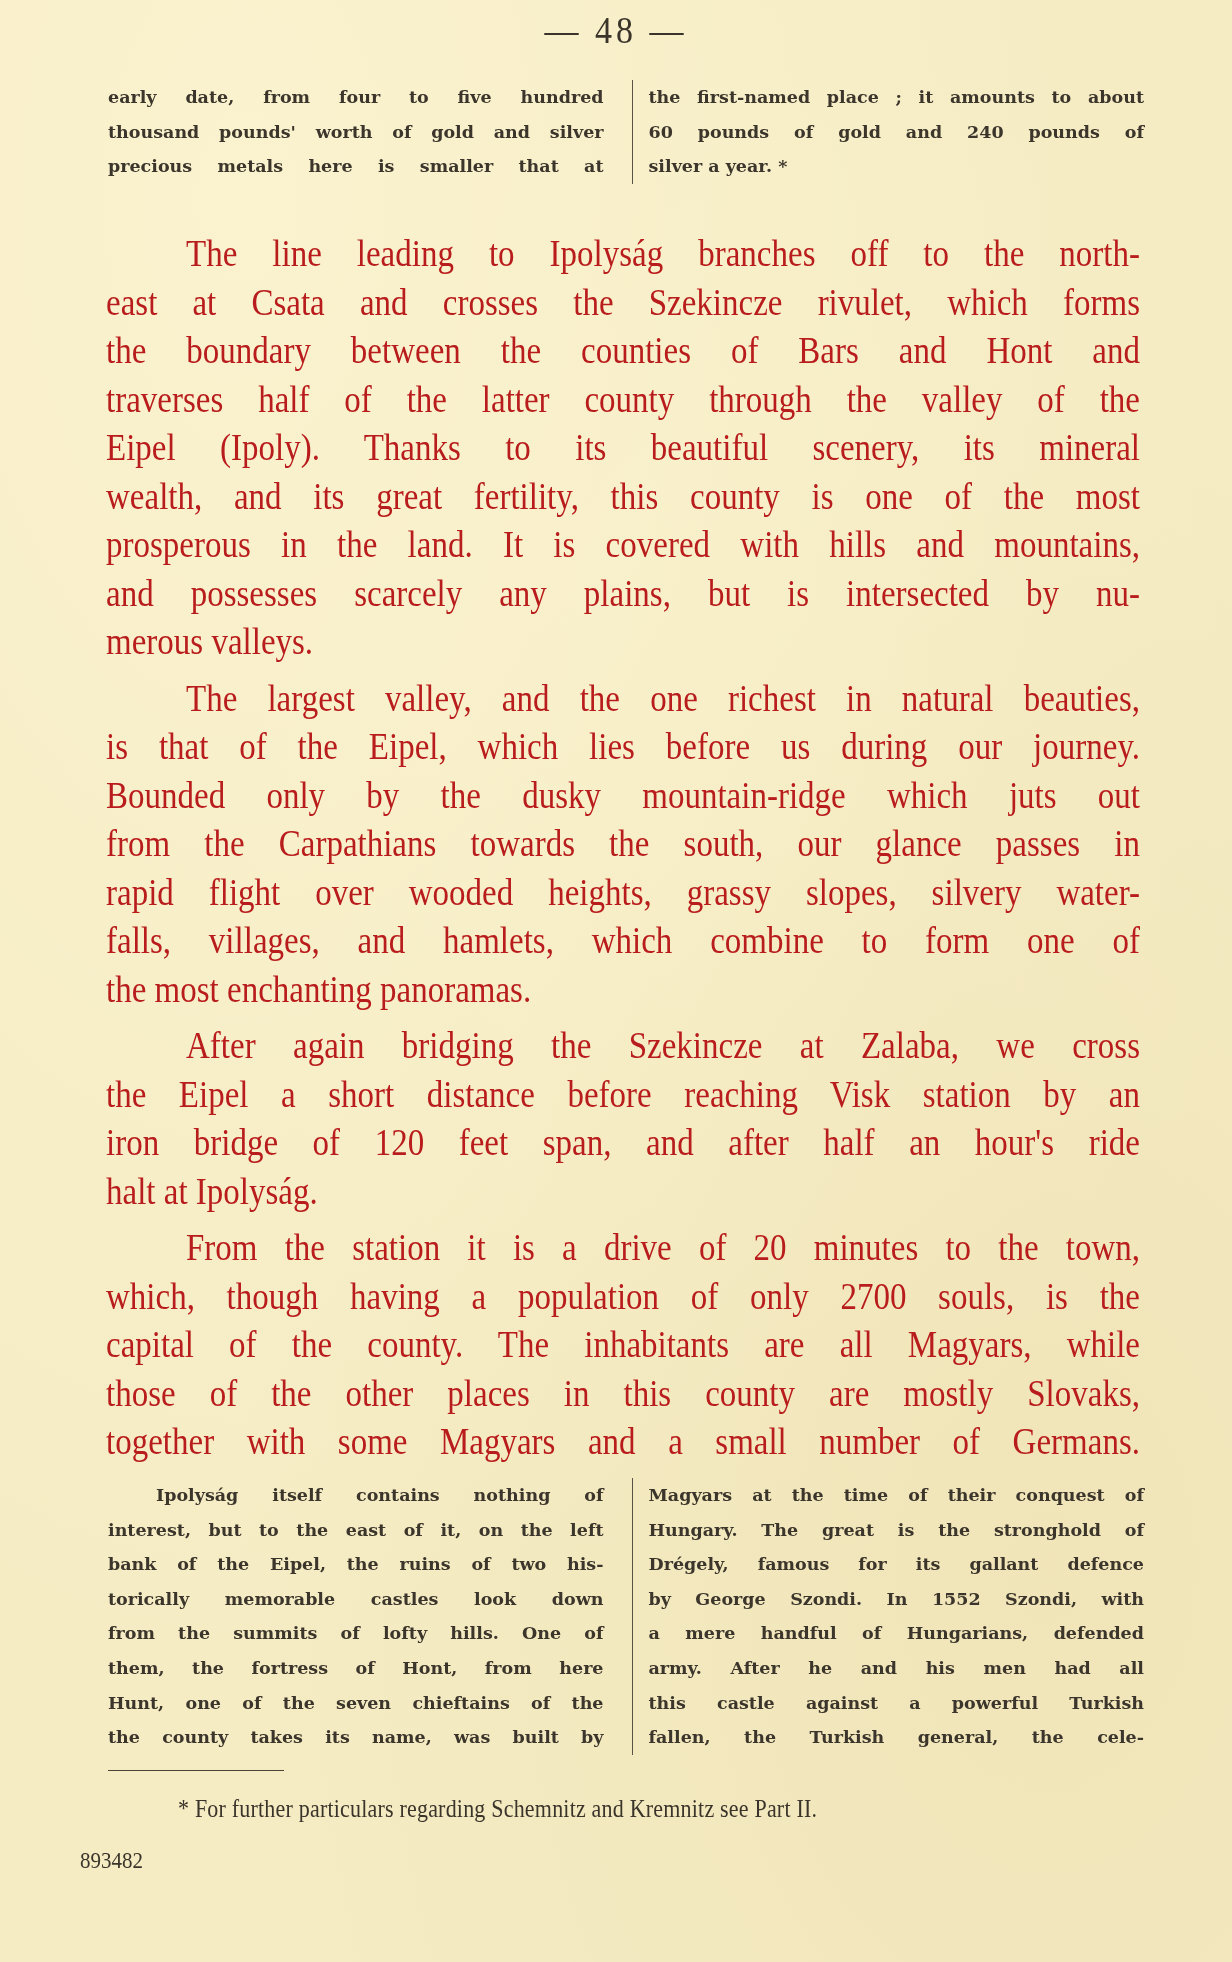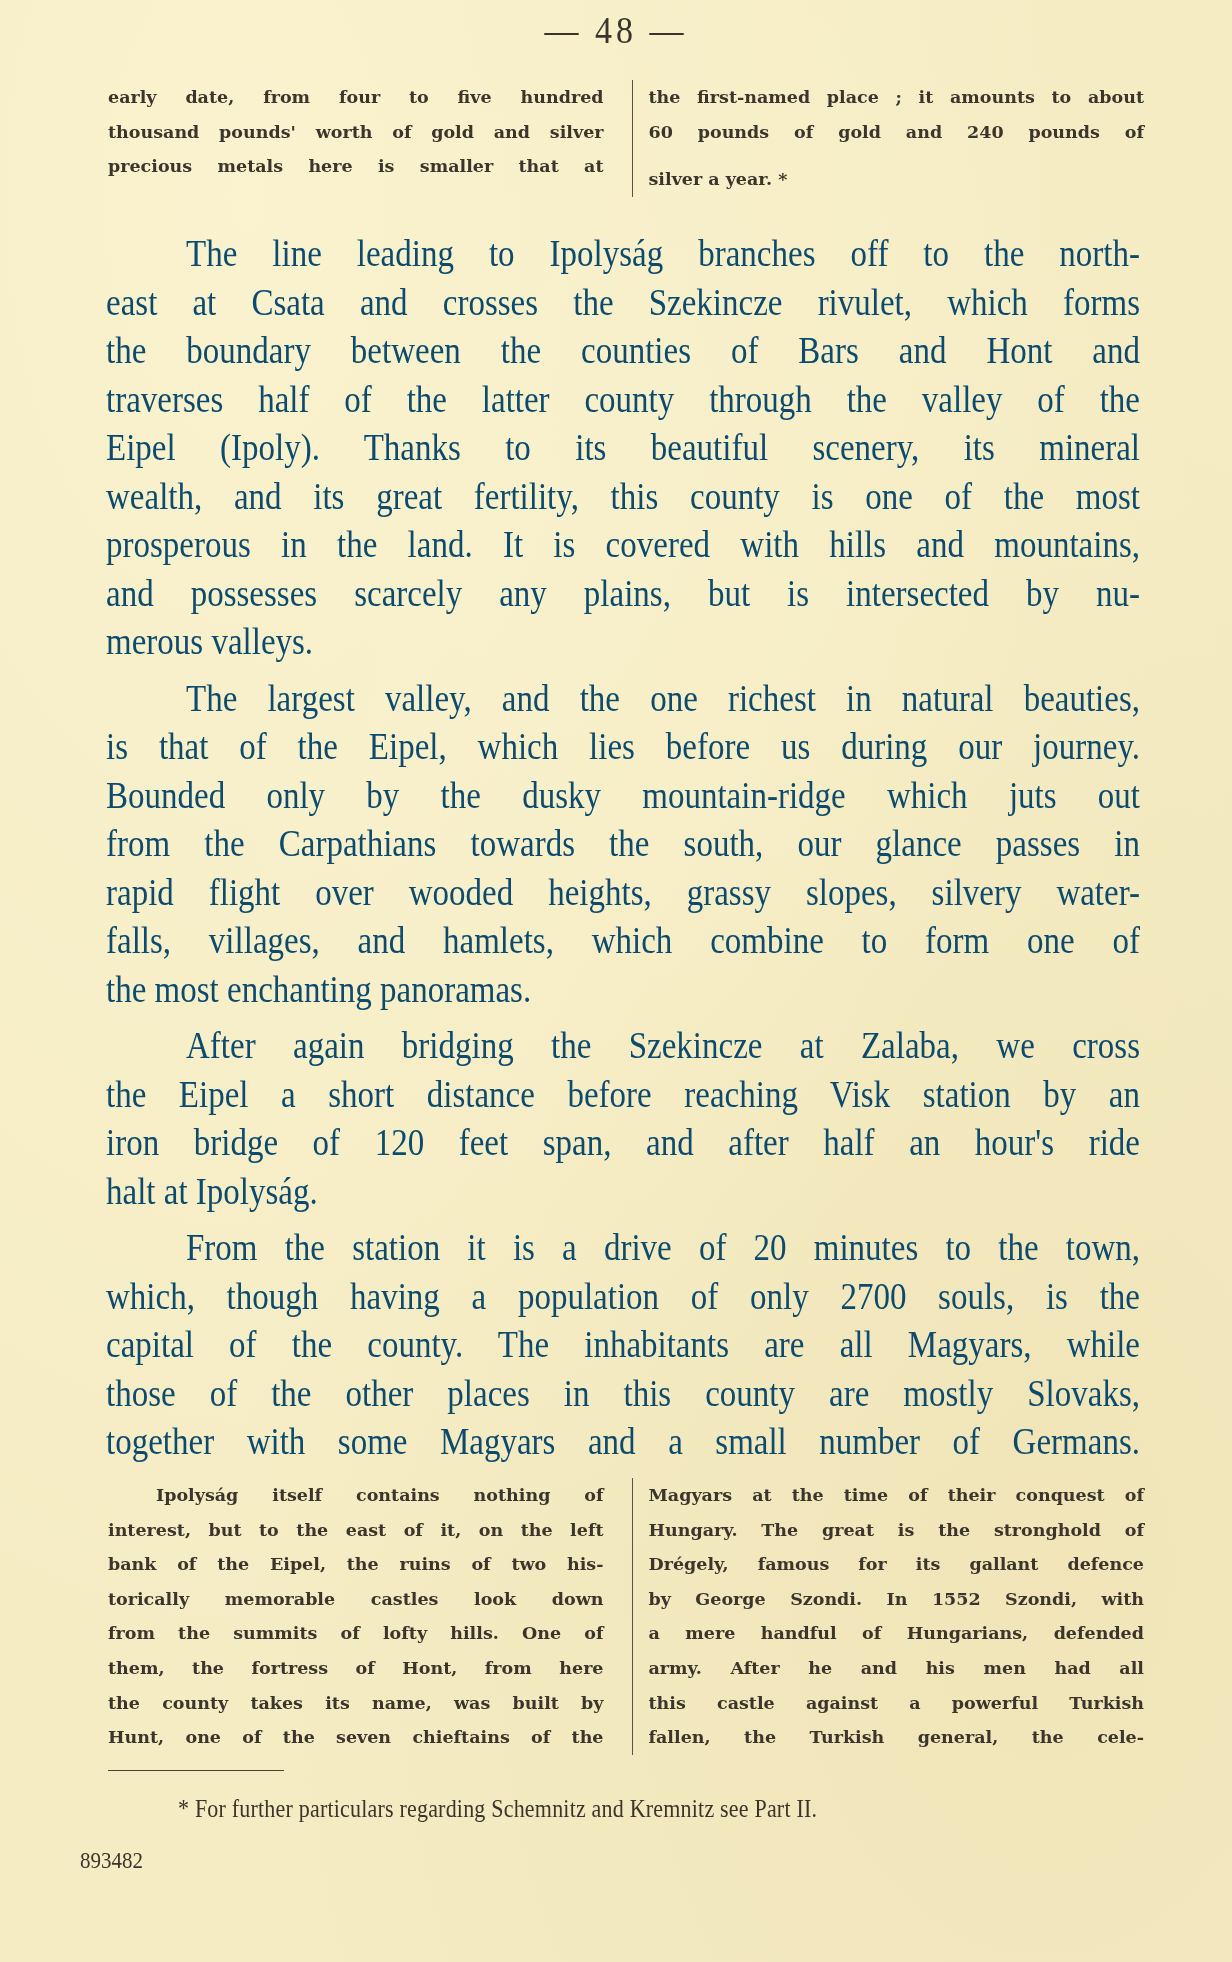--- a/index.html
+++ b/index.html
@@ -62,38 +62,37 @@
       padding-left: 16px;
     }
     .cols .line {
       display: block;
       text-align: justify;
       text-align-last: justify;
       white-space: nowrap;
     }
     .cols .line.last {
       text-align-last: left;
-      margin-top: 13px;
     }
     .cols .line.indent {
       padding-left: 48px;
     }
     .top-cols { top: 80px; }
     .bottom-cols { top: 1478px; line-height: 34.6px; }
 
     
     .main {
       position: absolute;
       left: 106px;
       top: 230px;
       width: 1034px;
       font-family: "Liberation Serif", serif;
       font-size: 33px;
       line-height: 48.5px;
-      color: #0c4a6e;
+      color: #b91c1c;
     }
     .para {
       margin: 0;
     }
     .para .line {
       display: block;
       text-align: justify;
       text-align-last: justify;
       white-space: nowrap;
       transform: scaleY(1.12);
@@ -202,22 +201,22 @@
   </div>
 
   <div class="cols bottom-cols">
     <div class="col left">
       <span class="line indent">Ipolyság itself contains nothing of</span>
       <span class="line">interest, but to the east of it, on the left</span>
       <span class="line">bank of the Eipel, the ruins of two his-</span>
       <span class="line">torically memorable castles look down</span>
       <span class="line">from the summits of lofty hills. One of</span>
       <span class="line">them, the fortress of Hont, from here</span>
+      <span class="line">Hunt, one of the seven chieftains of the</span>
       <span class="line">the county takes its name, was built by</span>
-      <span class="line">Hunt, one of the seven chieftains of the</span>
     </div>
     <div class="col right">
       <span class="line">Magyars at the time of their conquest of</span>
       <span class="line">Hungary. The great is the stronghold of</span>
       <span class="line">Drégely, famous for its gallant defence</span>
       <span class="line">by George Szondi. In 1552 Szondi, with</span>
       <span class="line">a mere handful of Hungarians, defended</span>
       <span class="line">army. After he and his men had all</span>
       <span class="line">this castle against a powerful Turkish</span>
       <span class="line">fallen, the Turkish general, the cele-</span>

